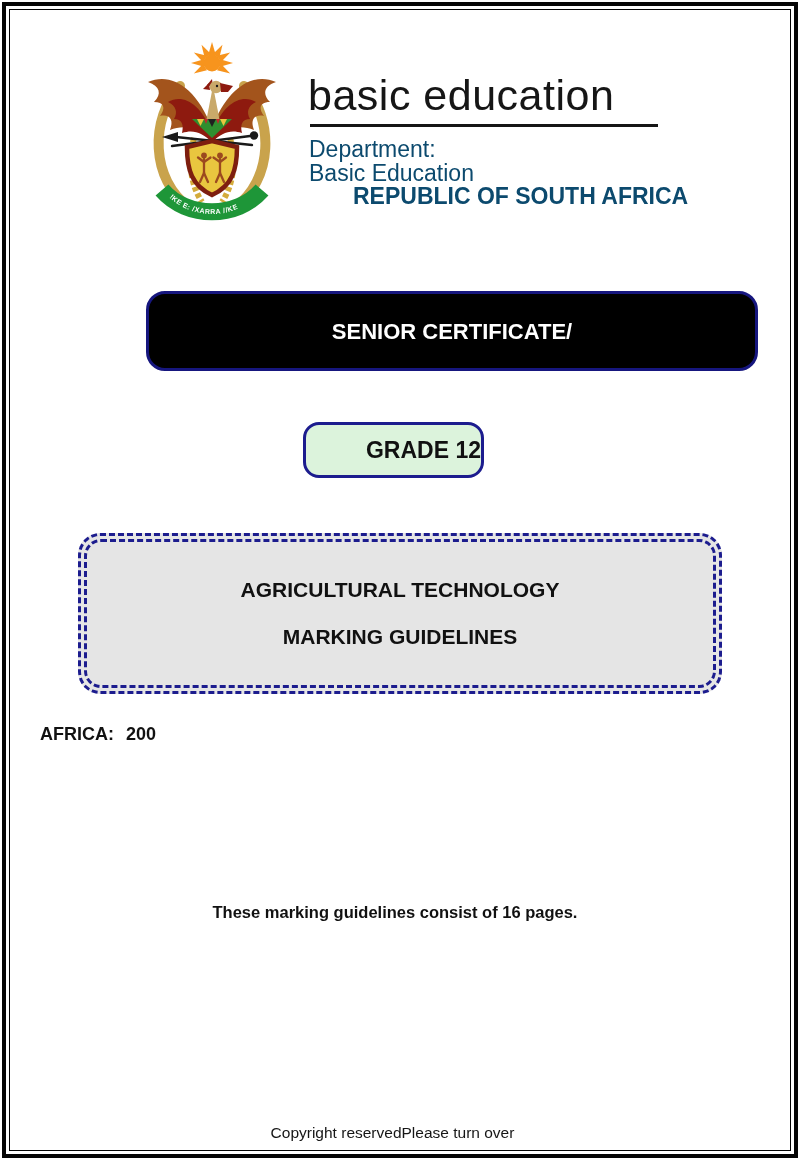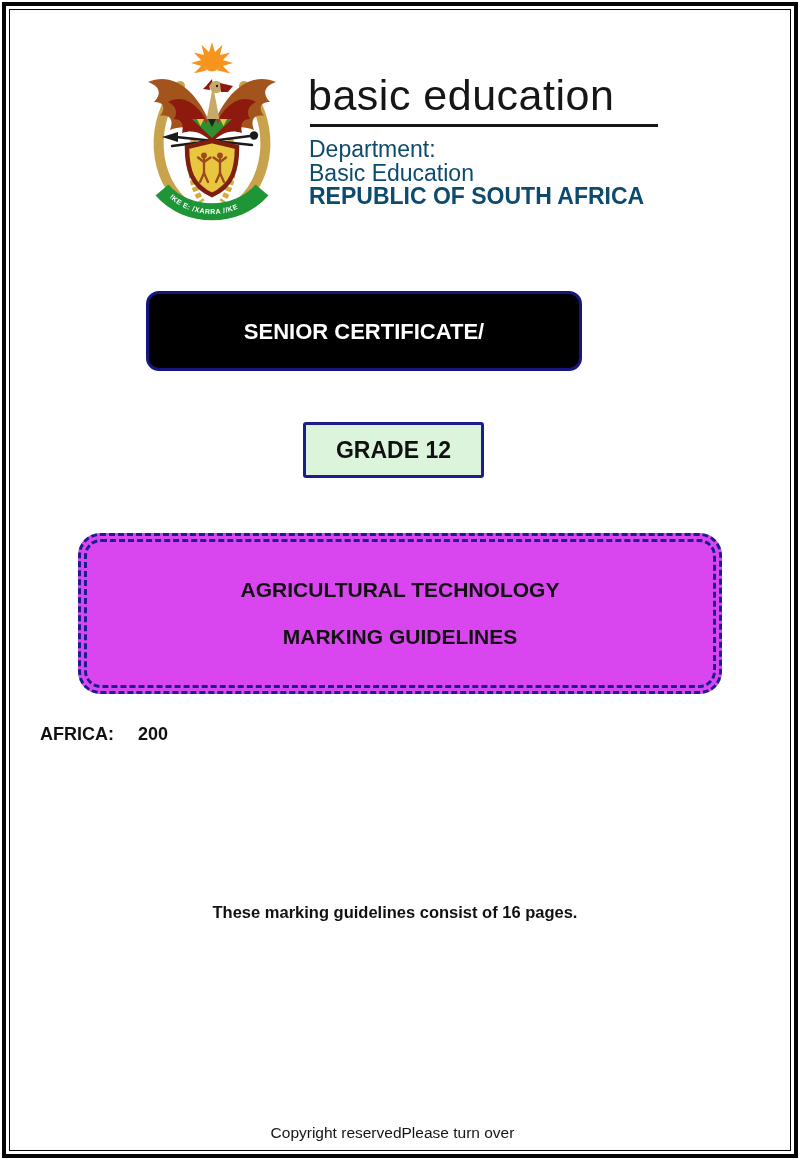--- a/index.html
+++ b/index.html
@@ -9,55 +9,55 @@
   }
   .frame-outer{position:absolute;inset:2px;border:4px solid #050505;pointer-events:none;}
   .frame-inner{position:absolute;inset:9px;border:1.5px solid #050505;pointer-events:none;}
 
   
   .emblem{position:absolute;left:139px;top:42px;width:147px;height:182px;}
   .wordmark{position:absolute;left:308px;top:74px;font-size:43px;font-weight:400;
     letter-spacing:0.5px;line-height:1;color:#161616;}
   .wordmark-rule{position:absolute;left:310px;top:124px;width:348px;height:3px;background:#161616;}
   .dept-block{position:absolute;left:309px;top:138px;font-size:23px;line-height:23.5px;color:#0c4a6e;}
-  .dept-block .country{font-weight:700;}
+  .dept-block .country{font-weight:700;margin-left:44px;}
 
   
   .cert-banner{
-    position:absolute;left:146px;top:291px;width:436px;height:80px;box-sizing:border-box;
-    background:#000000;border:3px solid #16167e;border-radius:13px;
+    position:absolute;left:146px;top:291px;width:612px;height:80px;box-sizing:border-box;
+    background:#000000;border:3px solid #16167e;border-radius:19px;
     display:flex;flex-direction:column;align-items:center;justify-content:center;
     color:#ffffff;font-weight:700;font-size:22px;line-height:27px;text-align:center;
   }
 
   
   .grade-badge{
     position:absolute;left:303px;top:422px;width:181px;height:56px;box-sizing:border-box;
-    background:#dcf3dc;border:3.5px solid #1c1c8e;border-radius:3px;
-    display:flex;align-items:center;justify-content:center;
+    background:#dcf3dc;border:3.5px solid #1c1c8e;border-radius:16px;
+    display:flex;align-items:center;justify-content:flex-end;
     font-weight:700;font-size:23px;color:#111;
   }
 
   
   .subject-box{
     position:absolute;left:78px;top:533px;width:644px;height:161px;box-sizing:border-box;
-    background:#d946ef;border:3px dashed #1c1c8e;border-radius:22px;
+    background:#e5e5e5;border:3px dashed #1c1c8e;border-radius:22px;
   }
   .subject-box::before{
     content:"";position:absolute;inset:3px;border:3px dashed #1c1c8e;border-radius:17px;
     pointer-events:none;
   }
   .subject-inner{
     position:absolute;inset:0;display:flex;flex-direction:column;align-items:center;
     justify-content:center;row-gap:23px;text-align:center;
     font-weight:700;font-size:21px;line-height:24px;color:#111;
   }
 
   .marks-line{position:absolute;left:40px;top:724px;font-weight:700;font-size:18px;color:#111;}
-  .marks-line .marks-value{margin-left:24px;}
+  .marks-line .marks-value{margin-left:12px;}
 
   .pages-note{position:absolute;left:6px;right:16px;top:903px;text-align:center;
     font-weight:700;font-size:16.5px;color:#111;}
 
   .footer{position:absolute;left:48px;right:63px;top:1124px;display:flex;
     justify-content:center;font-size:15.5px;color:#161616;}
 </style>
 </head>
 <body>
 

